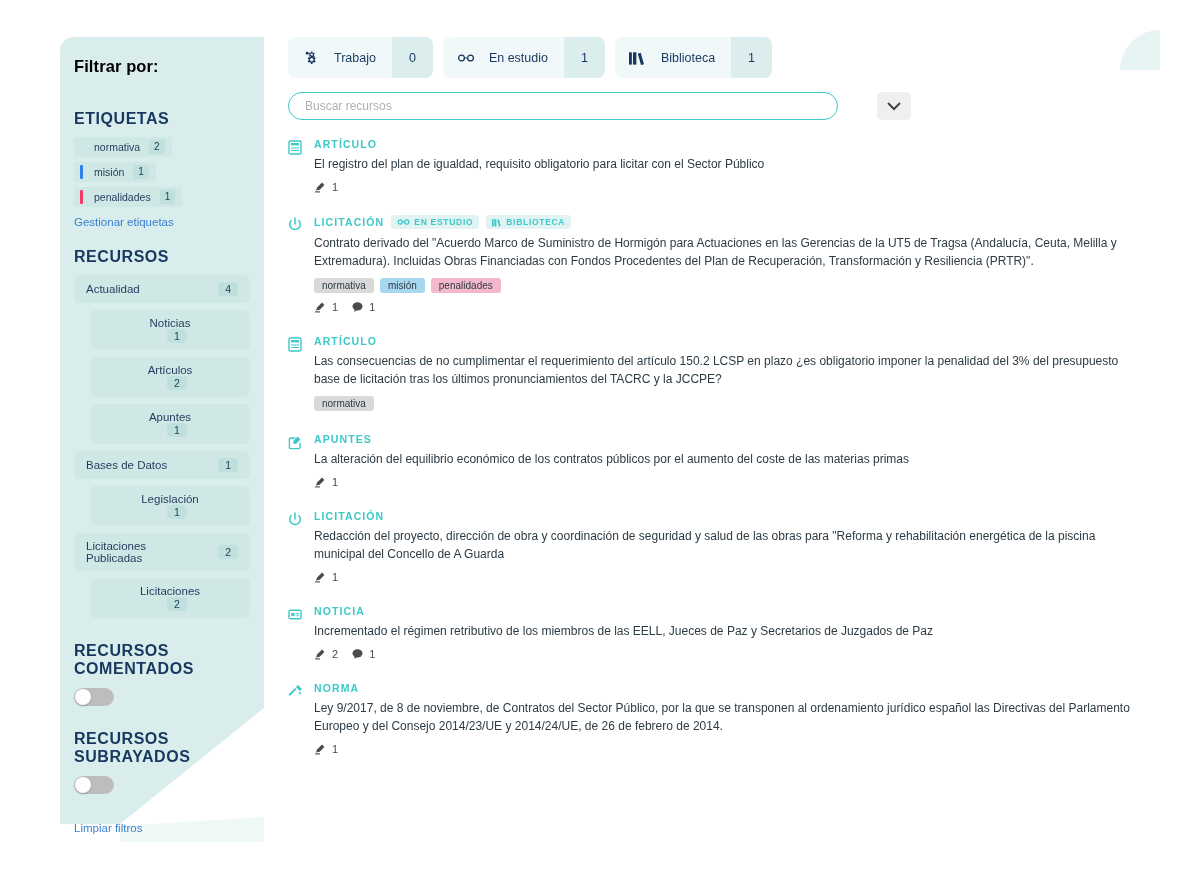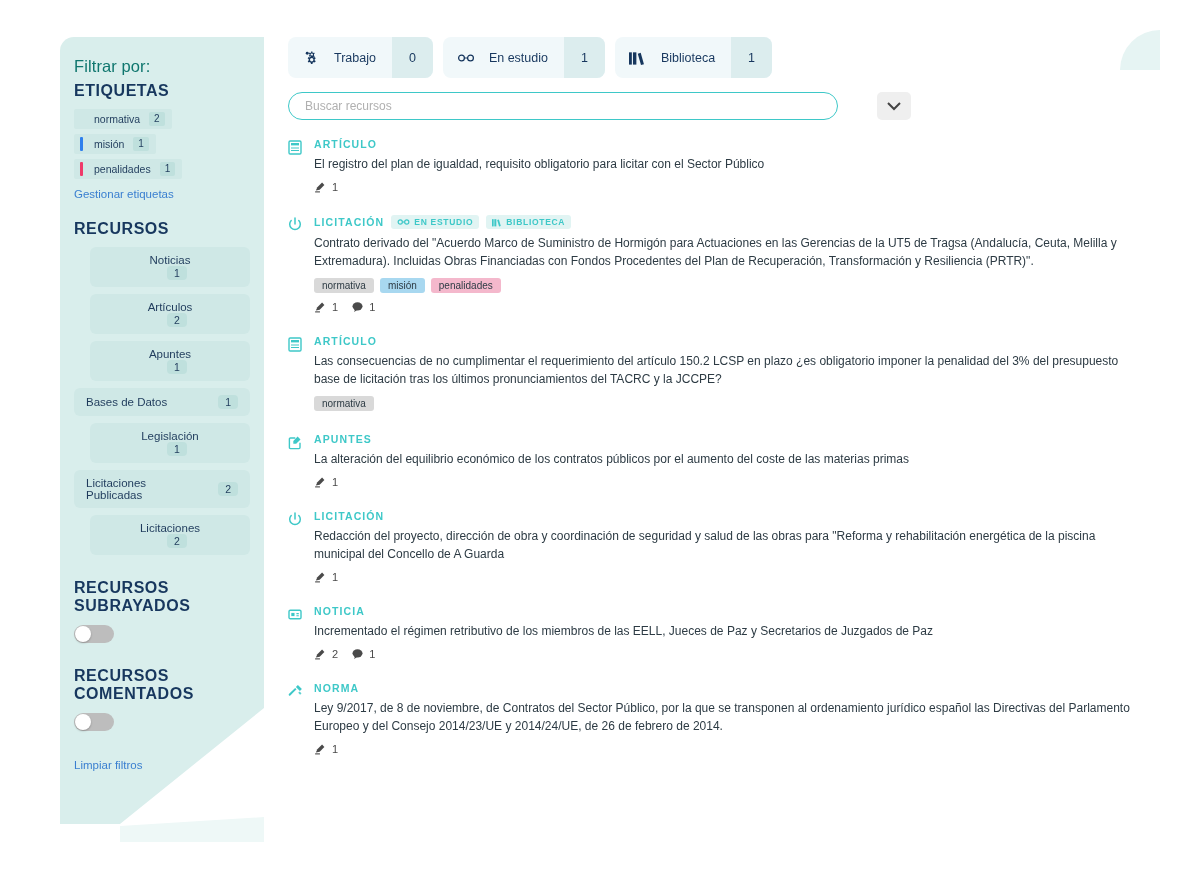--- a/index.html
+++ b/index.html
@@ -18,22 +18,22 @@
     background: #d9eeec;
     border-top-left-radius: 14px;
     overflow: hidden;
   }
   .sidebar-inner { position: relative; z-index: 2; padding: 20px 14px 0 14px; }
   .deco-wedge {
     position: absolute; left: 0; bottom: 0; width: 204px; height: 230px;
     z-index: 1; pointer-events: none;
   }
   .sb-title {
-    font-size: 16.5px; color: #0f766e; font-weight: 400;
-    letter-spacing: .1px; margin-bottom: 6px;
+    font-size: 16.5px; color: #000000; font-weight: 700;
+    letter-spacing: .1px; margin-bottom: 34px;
   }
   .sb-section {
     font-size: 16px; font-weight: bold; color: #17375e;
     letter-spacing: .55px; margin: 0 0 9px 0;
   }
   .tagrow { display: flex; flex-wrap: wrap; gap: 5px 6px; margin-bottom: 9px; }
   .tagchip {
     display: inline-flex; align-items: center; gap: 9px;
     background: #cfe8e6; border-radius: 2px;
     padding: 3px 7px 3px 6px;
@@ -166,20 +166,24 @@
           <span class="bar" style="background:#ef3a6a"></span>
           <span>penalidades</span>
           <span class="cnt">1</span>
         </div>
       </div>
 
       <div class="sb-link">Gestionar etiquetas</div>
 
       <div class="sb-section">RECURSOS</div>
       <div class="reslist">
+        <div class="resitem">
+          <span>Actualidad</span>
+          <span class="cnt">4</span>
+        </div>
         <div class="resitem lvl2">
           <span>Noticias</span>
           <span class="cnt">1</span>
         </div>
         <div class="resitem lvl2">
           <span>Artículos</span>
           <span class="cnt">2</span>
         </div>
         <div class="resitem lvl2">
           <span>Apuntes</span>
@@ -197,28 +201,28 @@
           <span>Licitaciones Publicadas</span>
           <span class="cnt">2</span>
         </div>
         <div class="resitem lvl2">
           <span>Licitaciones</span>
           <span class="cnt">2</span>
         </div>
       </div>
 
       <div class="toggle-block">
-        <div class="sb-section">RECURSOS SUBRAYADOS</div>
+        <div class="sb-section">RECURSOS COMENTADOS</div>
         <div class="toggle">
             <span class="knob"></span>
           </div>
       </div>
 
       <div class="toggle-block">
-        <div class="sb-section">RECURSOS COMENTADOS</div>
+        <div class="sb-section">RECURSOS SUBRAYADOS</div>
         <div class="toggle">
             <span class="knob"></span>
           </div>
       </div>
 
       <div class="clear-link">Limpiar filtros</div>
     </div>
   </aside>
 
   <section class="main">

